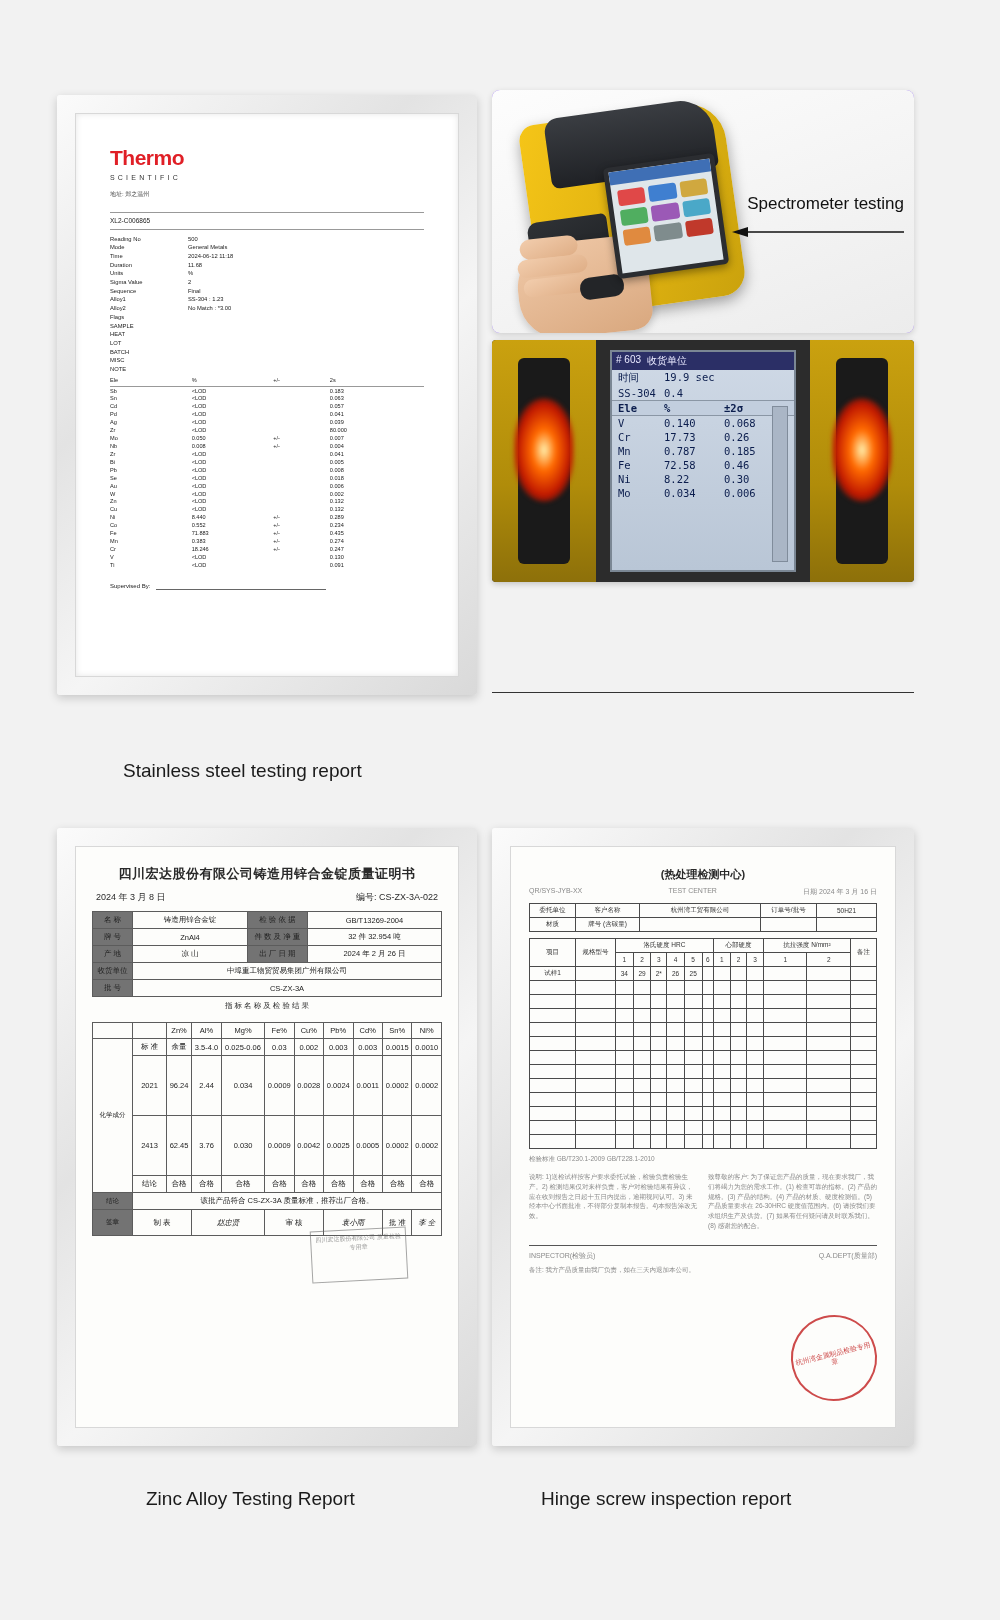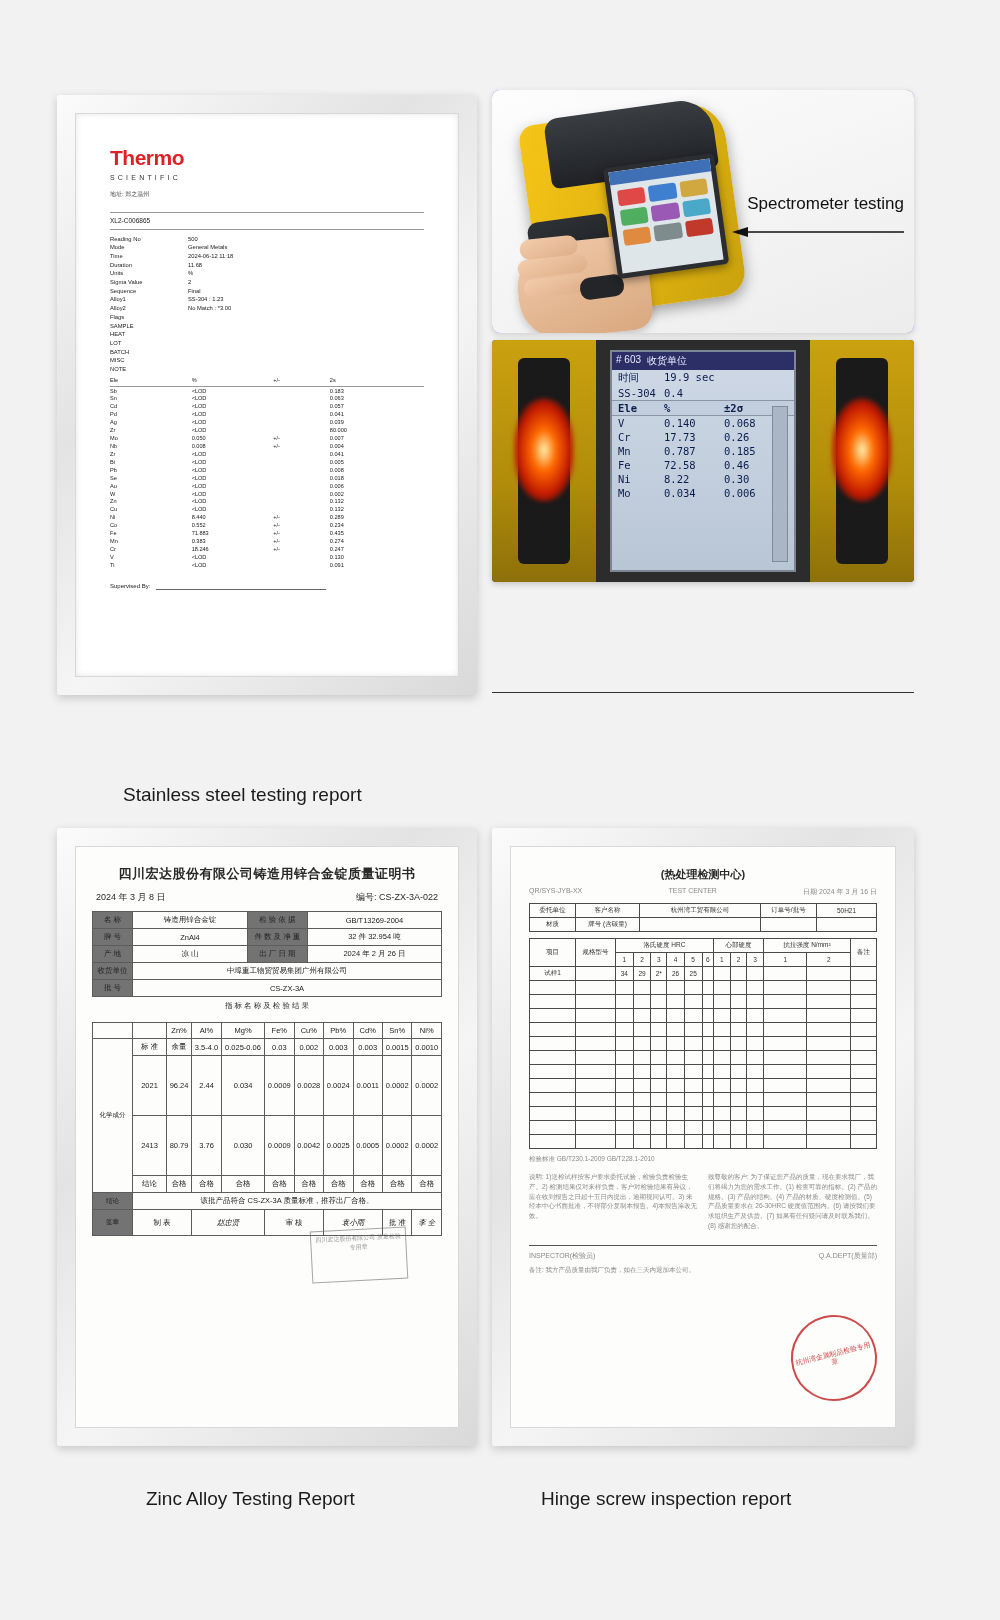--- a/index.html
+++ b/index.html
@@ -92,21 +92,21 @@
   .lcd-title { background:#2b2f66; color:#e9e9ff; font-size: 10px; padding: 2px 4px; display:flex; gap:6px; }
   .lcd-row { font-family: "DejaVu Sans Mono", monospace; font-size: 10.5px; color:#0b1d4d; padding: 1px 6px; display:flex; }
   .lcd-row span:nth-child(1){ width: 46px; }
   .lcd-row span:nth-child(2){ width: 60px; }
   .lcd-hdr { background:#c2cede; border-top:1px solid #8a96a5; border-bottom:1px solid #8a96a5; font-weight:bold; }
   .lcd-side { position:absolute; right: 6px; top: 54px; width: 16px; bottom: 8px; background:#aab6c6; border:1px solid #808c9b;}
 
   .divider-line { position:absolute; left: 492px; top: 692px; width: 422px; border-bottom: 1.5px solid #333; }
 
   .caption { position:absolute; font-size: 19px; color:#1b1b1b; }
-  #cap-stainless { left: 123px; top: 760px; margin-top: 24px; }
+  #cap-stainless { left: 123px; top: 760px; }
   #cap-zinc { left: 146px; top: 1488px; }
   #cap-hinge { left: 541px; top: 1488px; }
 
   
   #zinc-frame  { left: 57px; top: 828px; width: 420px; height: 618px; }
   #hinge-frame { left: 492px; top: 828px; width: 422px; height: 618px; }
 
   .cn-doc { position:absolute; inset: 0; padding: 18px 16px; font-size: 7px; color:#2a2a2a;
       background: #fdfdfb; }
   .cn-title { text-align:center; font-size: 13px; font-weight: bold; letter-spacing: .5px; }
@@ -544,21 +544,21 @@
             <td>0.034</td>
             <td>0.0009</td>
             <td>0.0028</td>
             <td>0.0024</td>
             <td>0.0011</td>
             <td>0.0002</td>
             <td>0.0002</td>
           </tr>
           <tr style="height:60px">
             <td>2413</td>
-            <td>80.79</td>
+            <td>62.45</td>
             <td>3.76</td>
             <td>0.030</td>
             <td>0.0009</td>
             <td>0.0042</td>
             <td>0.0025</td>
             <td>0.0005</td>
             <td>0.0002</td>
             <td>0.0002</td>
           </tr>
           <tr>

